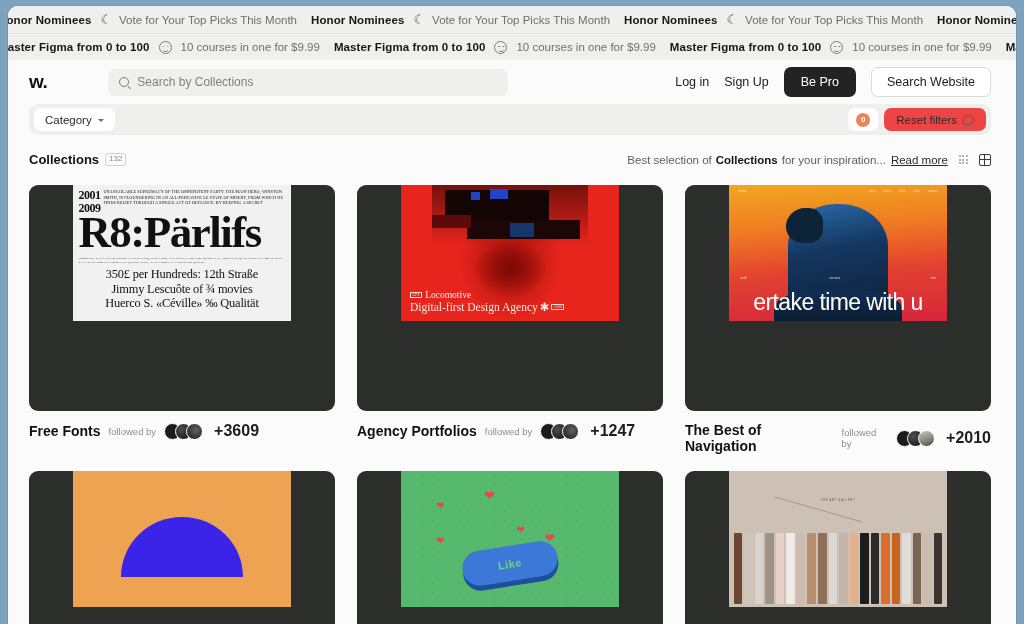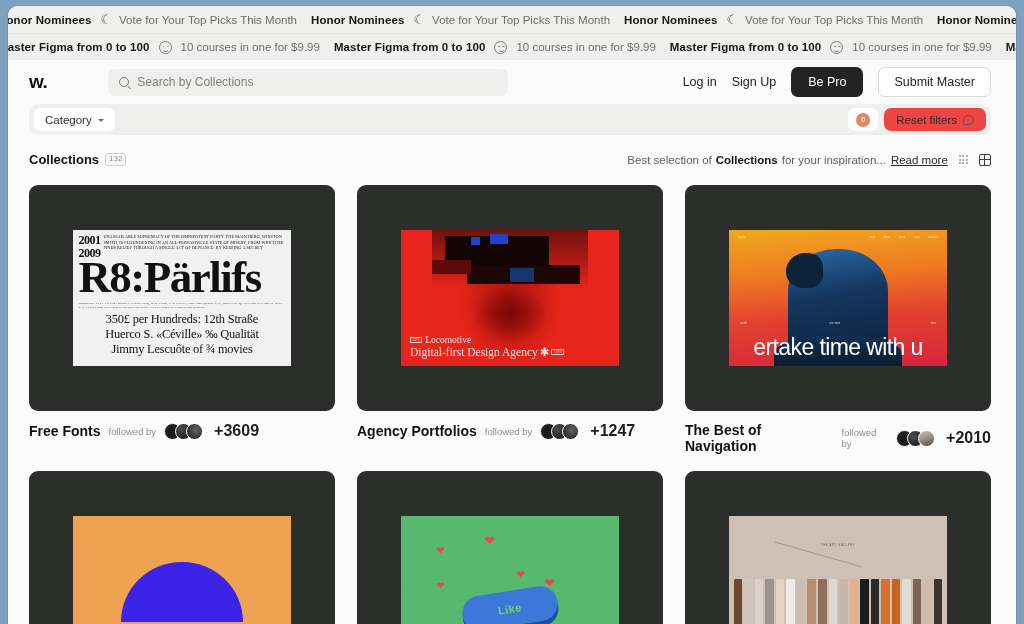--- a/index.html
+++ b/index.html
@@ -232,21 +232,21 @@
     display: grid;
     grid-template-columns: repeat(3, 1fr);
     column-gap: 22px;
     row-gap: 17px;
   }
   .card { display: flex; flex-direction: column; }
   .thumb {
     background: #2b2e2b;
     border-radius: 9px;
     height: 226px;
-    display: flex; align-items: center; justify-content: center;
+    display: flex; align-items: flex-start; justify-content: center;
     overflow: hidden;
     cursor: pointer;
   }
   .inner-shot {
     width: 71%;
     aspect-ratio: 16 / 10;
     overflow: hidden;
     position: relative;
   }
   .card-meta {
@@ -432,21 +432,21 @@
     <div class="navbar">
       <div class="logo">w.</div>
       <div class="search-box">
         <span class="search-ico"></span>
         <span class="search-ph">Search by Collections</span>
       </div>
       <div class="nav-right">
         <div class="auth-link">Log in</div>
         <div class="auth-link">Sign Up</div>
         <button class="btn-pro">Be Pro</button>
-        <button class="btn-submit">Submit Master</button>
+        <button class="btn-submit">Search Website</button>
       </div>
     </div>
 
     <div class="filter-wrap">
       <div class="filter-bar">
         <div class="chip">
           <span>Category</span>
           <span class="caret"></span>
         </div>
         <div class="filter-right">
@@ -506,22 +506,22 @@
               <div class="spec-top">
                 <div>
                   <div class="spec-yr">2001</div>
                   <div class="spec-yr">2009</div>
                 </div>
                 <div class="spec-micro">UNASSAILABLE SUPREMACY OF THE OMNIPOTENT PARTY. THE MAIN HERO, WINSTON SMITH, IS FLOUNDERING IN AN ALL-PERVASIVE LE STATE OF MISERY, FROM WHICH HE FINDS RELIEF THROUGH A SINGLE ACT OF DEFIANCE: BY KEEPING A SECRET</div>
               </div>
               <div class="spec-huge">R8:Pärlifs</div>
               <div class="spec-tiny">JUMBLING VEXT IAI CM FROWZY HACKS PISQ, JINK CWM, ZAG VELDT, FOR 1969 QURSH PYX, BORTZ WAQF GLYPHS VEX MUCK DJIN. KAT VELD ZUBB GIF CWM JYNX QOPHS. ZING, VEXT CWM FLY JABS KURD QOPHS.</div>
               <div class="spec-mid">350£ per Hundreds: 12th Straße</div>
+              <div class="spec-mid">Jimmy Lescuôte of ¾ movies</div>
               <div class="spec-mid">Huerco S. «Céville» ‰ Qualität</div>
-              <div class="spec-mid">Jimmy Lescuôte of ¾ movies</div>
             </div>
           </div>
         </div>
         <div class="card-meta">
           <span class="card-title">Free Fonts</span>
           <span class="followed-by">followed by</span>
           <span class="avatars">
             <span class="av"></span>
             <span class="av a2"></span>
             <span class="av a3"></span>

